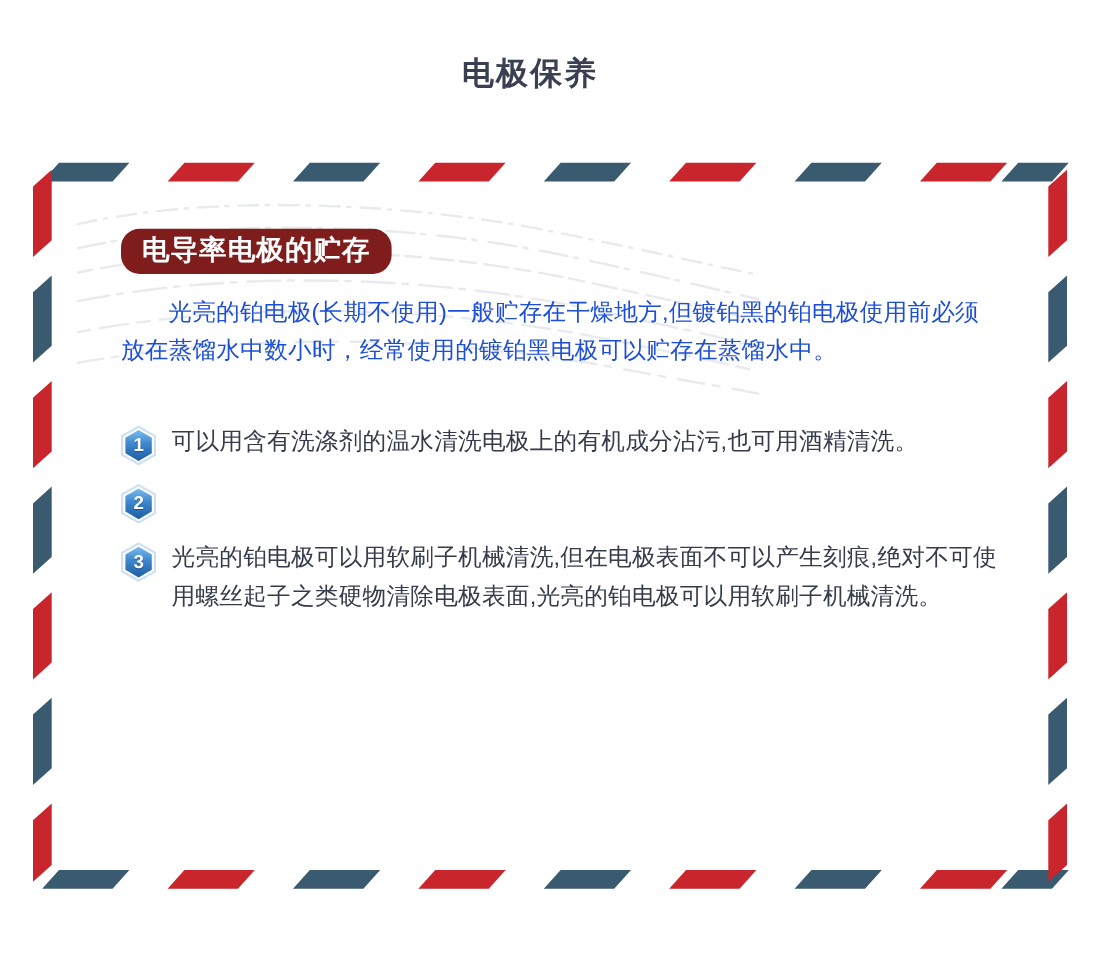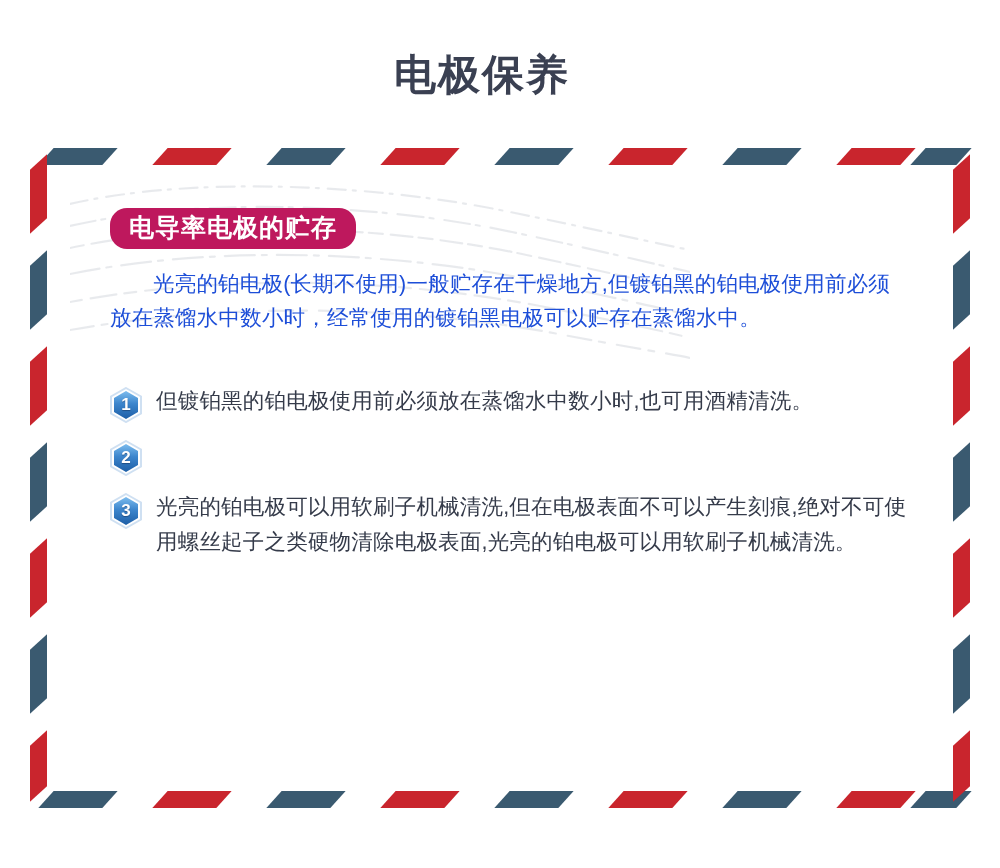--- a/index.html
+++ b/index.html
@@ -15,21 +15,21 @@
     font-family: "Liberation Sans", "DejaVu Sans", sans-serif;
   }
 
   
   #page-title {
     position: absolute;
     top: 52px;
     left: 0;
     width: 964px;
     text-align: center;
-    font-size: 42px;
+    font-size: 29px;
     font-weight: bold;
     color: #3a4052;
     letter-spacing: 2px;
     line-height: 1.1;
   }
 
   
   #envelope {
     position: absolute;
     left: 30px;
@@ -72,21 +72,21 @@
     position: absolute;
     left: 80px;
     top: 60px;
     width: 800px;
   }
 
   .section { position: relative; }
 
   .pill {
     display: inline-block;
-    background: #be185d;
+    background: #7f1d1d;
     color: #ffffff;
     font-size: 25px;
     font-weight: bold;
     letter-spacing: 1px;
     border-radius: 17px;
     padding: 4px 19px 6px 19px;
     line-height: 1.22;
     white-space: nowrap;
   }
 
@@ -215,21 +215,21 @@
                   <stop offset="0%" stop-color="#7cbcee"></stop>
                   <stop offset="45%" stop-color="#3d86cd"></stop>
                   <stop offset="100%" stop-color="#1d5ea6"></stop>
                 </linearGradient>
               </defs>
               <polygon points="16,1 31,9.5 31,26.5 16,35 1,26.5 1,9.5" fill="none" stroke="#cfe0f2" stroke-width="2"></polygon>
               <polygon points="16,4 28,11 28,25 16,32 4,25 4,11" fill="url(#hexg1)"></polygon>
             </svg>
             <span class="badge-num">1</span>
           </div>
-          <div class="item-text">但镀铂黑的铂电极使用前必须放在蒸馏水中数小时,也可用酒精清洗。</div>
+          <div class="item-text">可以用含有洗涤剂的温水清洗电极上的有机成分沾污,也可用酒精清洗。</div>
         </div>
 
         <div class="list-item">
           <div class="badge">
             <svg width="32" height="36" viewBox="0 0 32 36">
               <defs>
                 <linearGradient id="hexg2" x1="0" y1="0" x2="0" y2="1">
                   <stop offset="0%" stop-color="#7cbcee"></stop>
                   <stop offset="45%" stop-color="#3d86cd"></stop>
                   <stop offset="100%" stop-color="#1d5ea6"></stop>

